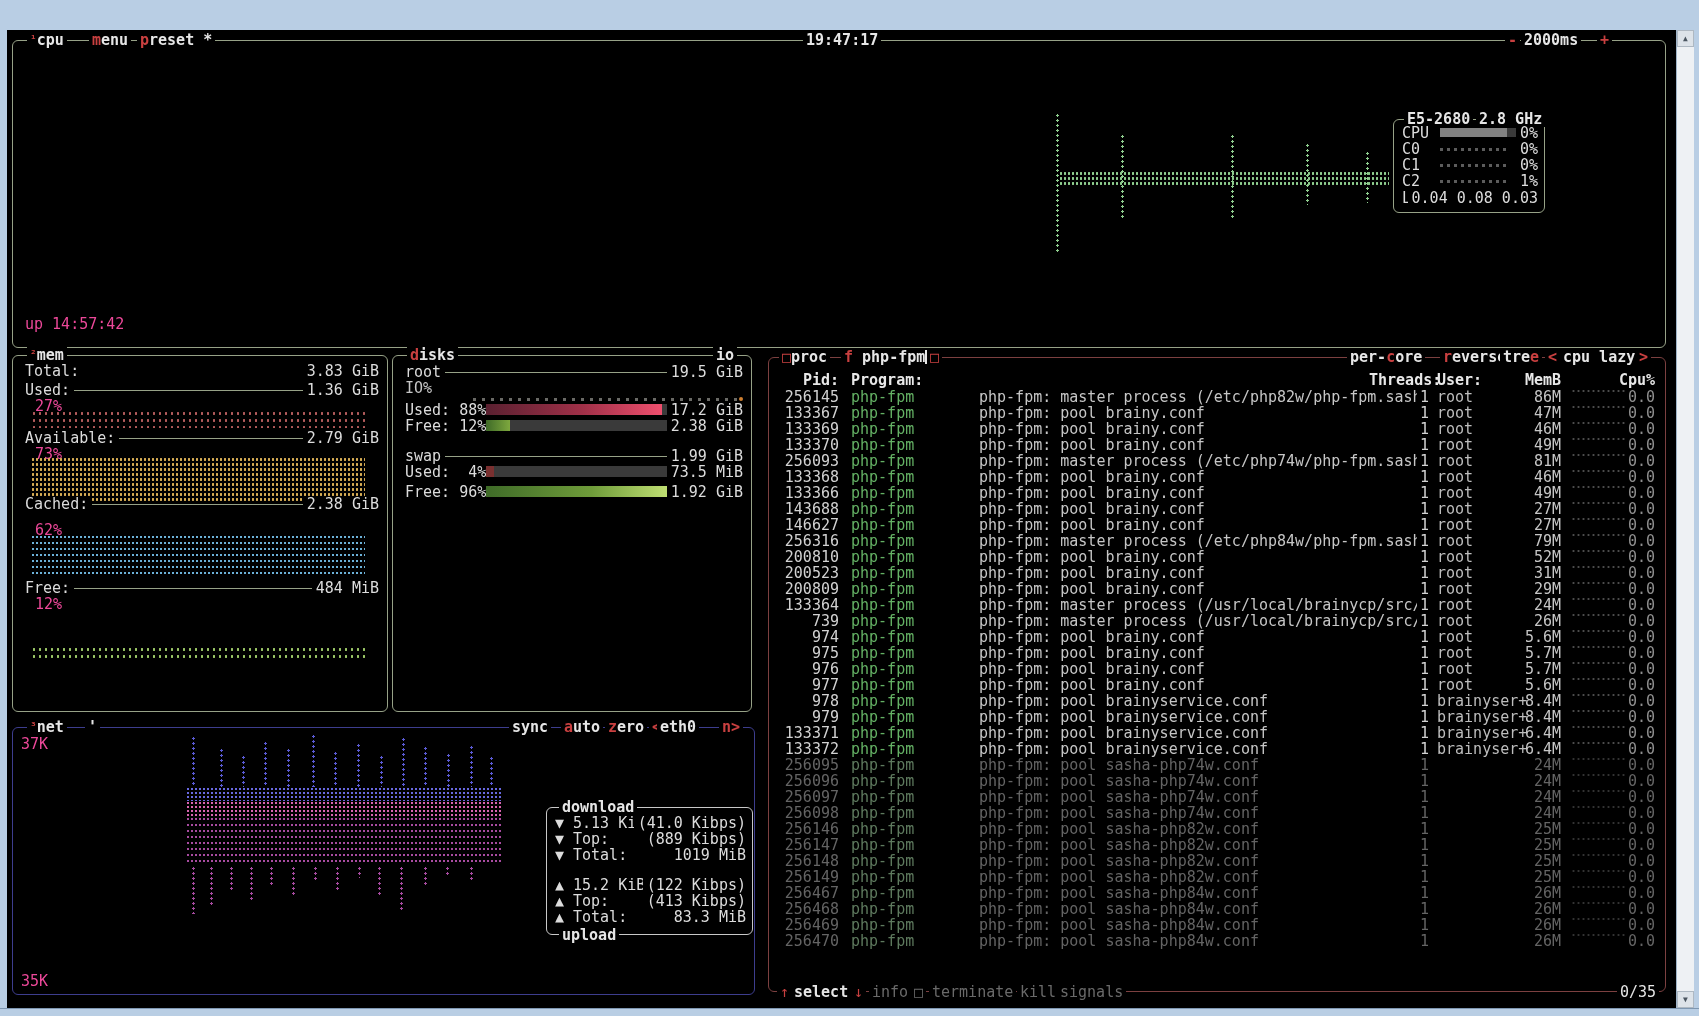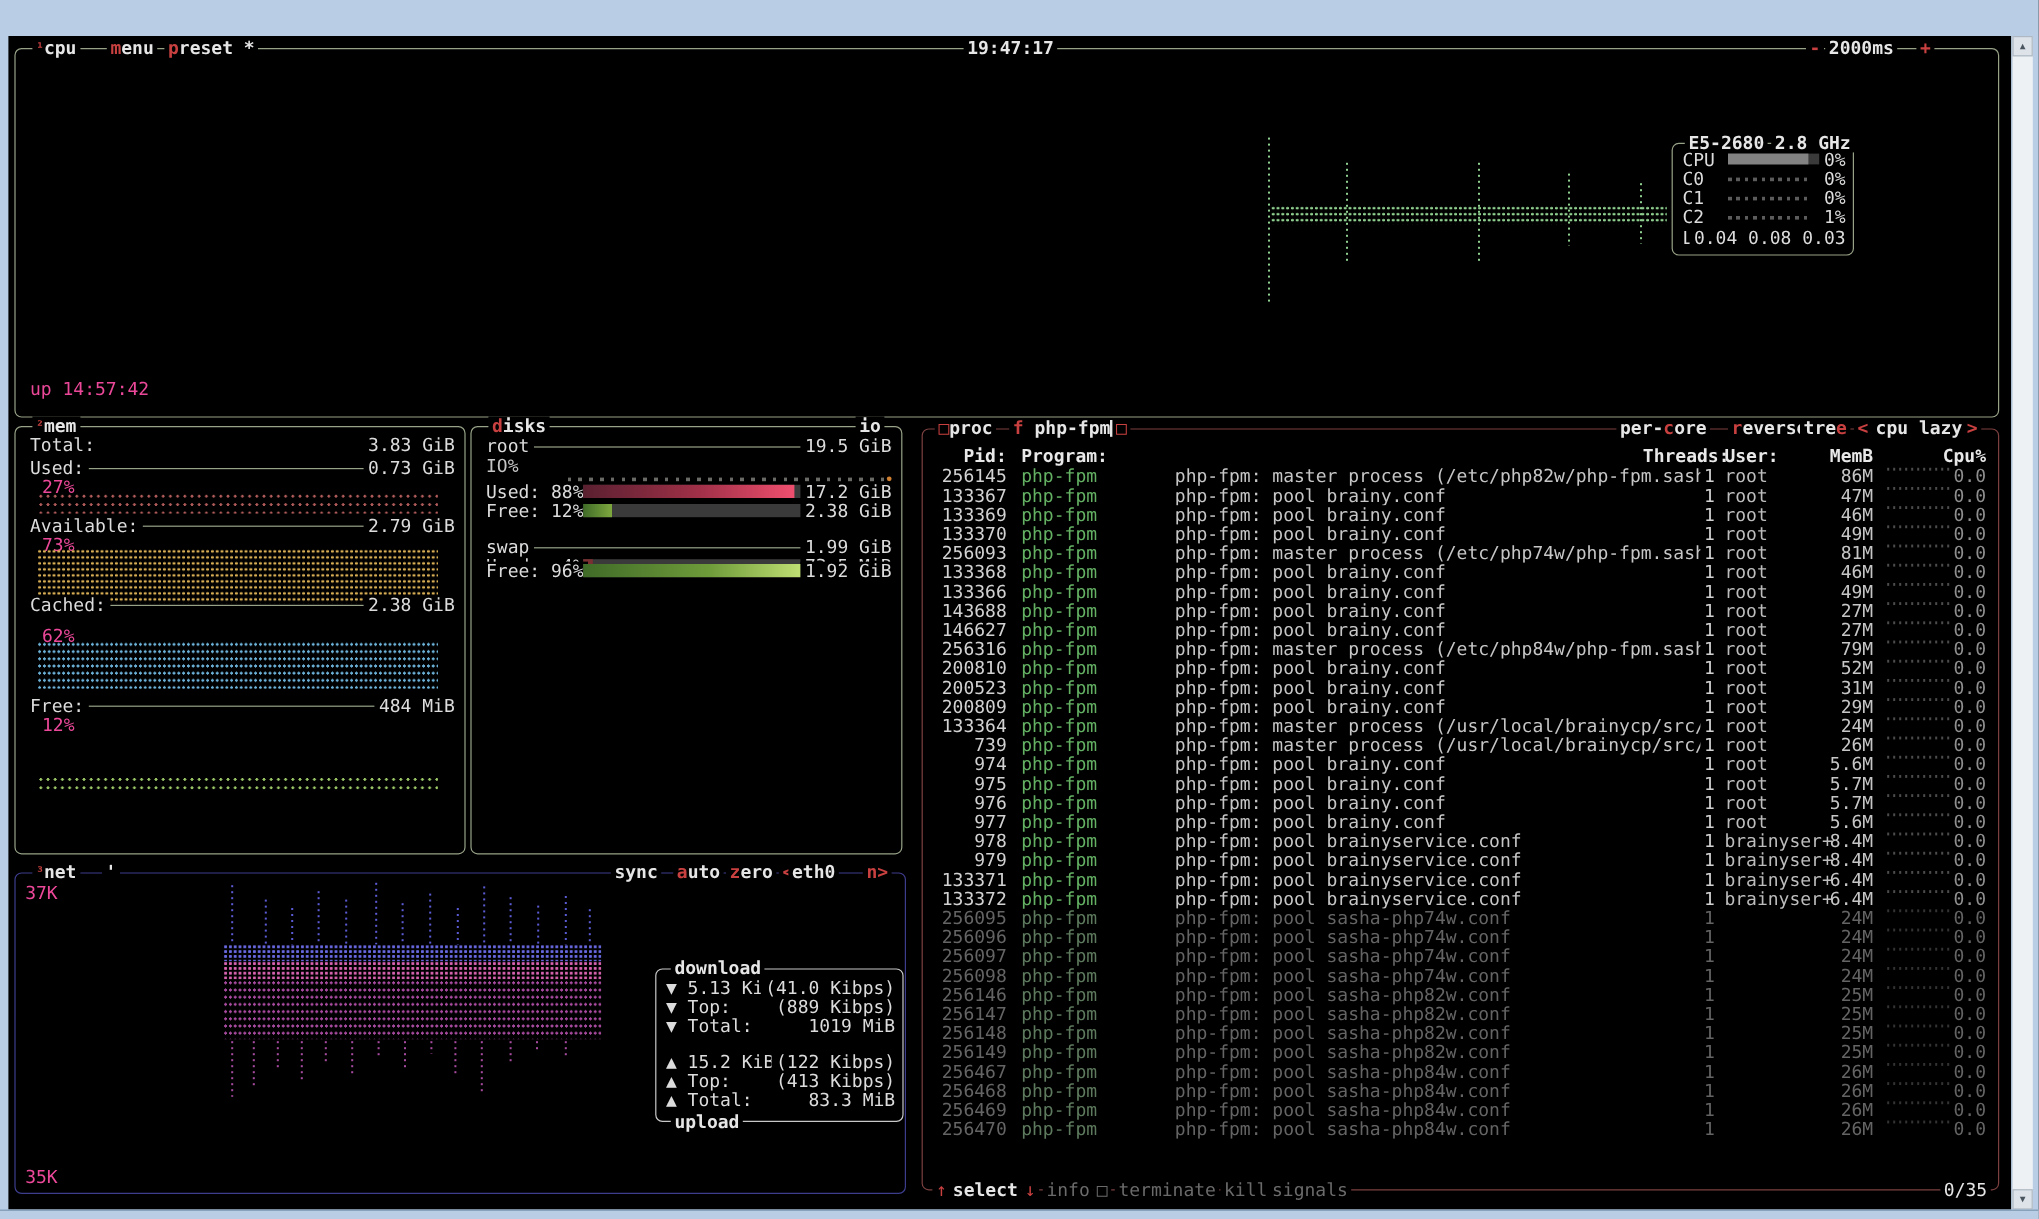--- a/index.html
+++ b/index.html
@@ -119,21 +119,21 @@
   <div class="panel" style="--bc:#97a287;left:12px;top:355px;width:376px;height:357px;">
     <span class="pt" style="left:14px;"><span class="sup">²</span><span>mem</span></span>
 
     <div class="row" style="top:7px;">
         <span class="lbl">Total:</span>
         <span class="val">3.83 GiB</span>
       </div>
     <div class="row" style="top:26px;">
         <div class="ln"></div>
         <span class="lbl">Used:</span>
-        <span class="val">0.73 GiB</span>
+        <span class="val">1.36 GiB</span>
       </div>
     <span class="gy" style="position:absolute;left:22px;top:42px;">27%</span>
     <div class="dots sparse" style="left:18px;top:54px;width:334px;height:18px;color:#b25b5b;"></div>
 
     <div class="row" style="top:74px;">
         <div class="ln"></div>
         <span class="lbl">Available:</span>
         <span class="val">2.79 GiB</span>
       </div>
     <span class="gy" style="position:absolute;left:22px;top:90px;">73%</span>
@@ -189,21 +189,21 @@
         <span class="lbl">swap</span>
         <span class="val">1.99 GiB</span>
       </div>
     <div class="row" style="top:108px;">
       <span class="lbl"><span>Used:</span>&nbsp;&nbsp;<span>4%</span></span>
       <div class="bar" style="left:81px;top:2px;width:200px;">
           <i style="width:4%;background:#7a3030;"></i>
         </div>
       <span class="val">73.5 MiB</span>
     </div>
-    <div class="row" style="top:112px;text-decoration:underline;">
+    <div class="row" style="top:128px;text-decoration:underline;">
       <span class="lbl"><span>Free:</span> <span>96%</span></span>
       <div class="bar" style="left:81px;top:2px;width:200px;">
           <i style="width:96%;background:linear-gradient(90deg,#3f6b28,#6f9c3a 55%,#cbe87b);"></i>
         </div>
       <span class="val">1.92 GiB</span>
     </div>
   </div>
 
   <div class="panel" style="--bc:#3d3d8e;left:12px;top:727px;width:743px;height:268px;">
     <span class="pt" style="left:14px;"><span class="sup">³</span><span>net</span></span>

